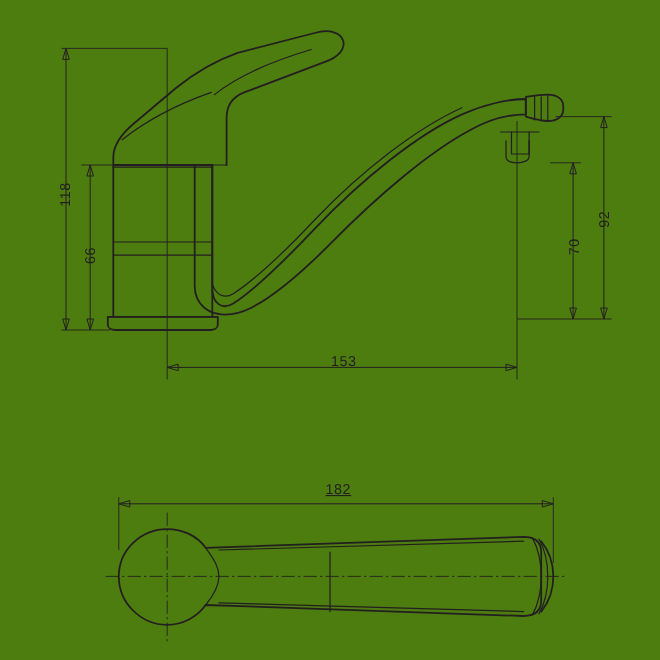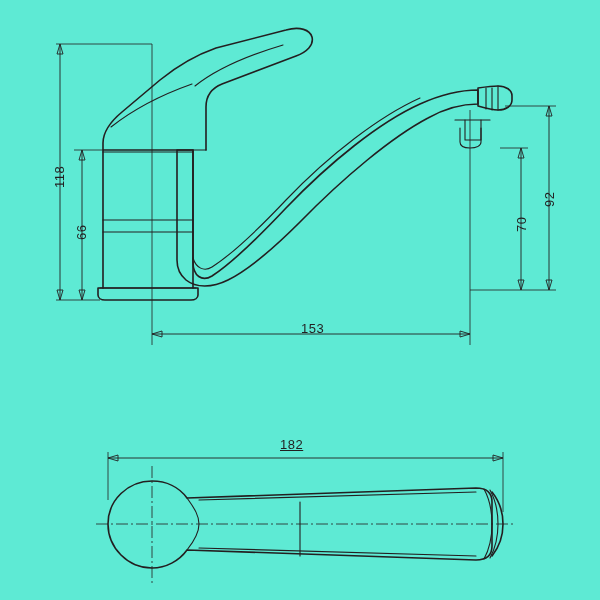--- a/index.html
+++ b/index.html
@@ -7,21 +7,21 @@
     padding: 0;
     background: #ffffff;
   }
   body {
     font-family: "Liberation Sans", sans-serif;
   }
   #canvas {
     position: relative;
     width: 600px;
     height: 600px;
-    background: #5eead4;
+    background: #4d7c0f;
     overflow: hidden;
   }
   svg.drawing {
     position: absolute;
     left: 0;
     top: 0;
     width: 600px;
     height: 600px;
   }
   .outline {
@@ -185,15 +185,15 @@
   <div class="dimtext rot" style="left:52px; top:188px;">118</div>
 
   <div class="dimtext rot" style="left:74px; top:240px;">66</div>
 
   <div class="dimtext" style="left:301px; top:321px;">153</div>
 
   <div class="dimtext rot" style="left:514px; top:232px;">70</div>
 
   <div class="dimtext rot" style="left:542px; top:207px;">92</div>
 
-  <div class="dimtext" style="left:280px; top:437px;text-decoration:underline;">182</div>
+  <div class="dimtext" style="left:296px; top:437px;text-decoration:underline;">182</div>
 
 </div>
 
 </body></html>

